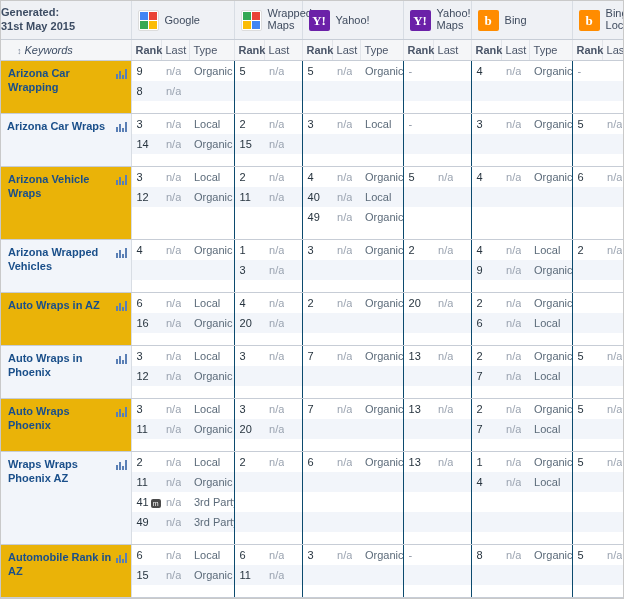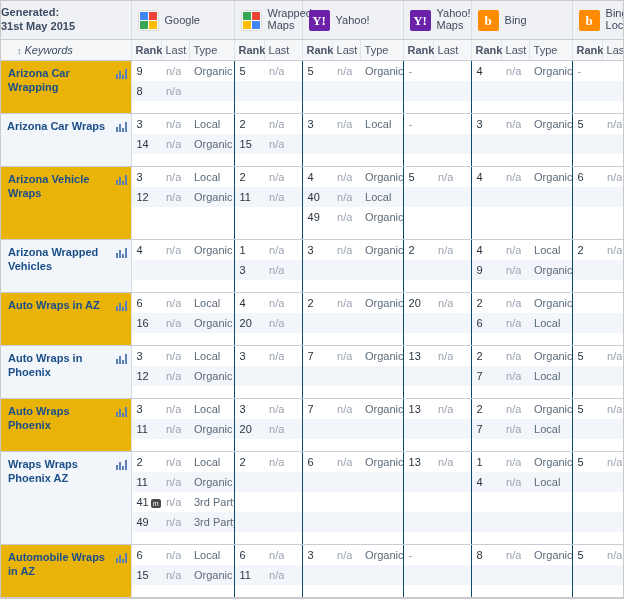--- a/index.html
+++ b/index.html
@@ -1523,21 +1523,21 @@
               <div class="cell-last">&nbsp;</div>
             </div>
             <div class="subrow zebra">
               <div class="cell-last">&nbsp;</div>
             </div>
           </td>
         </tr>
         <tr>
           <td class="kwcell" style="height: 40px;">
             <div class="kwwrap">
-              <a class="kwtext" href="#">Automobile Wraps in AZ</a>
+              <a class="kwtext" href="#">Automobile Rank in AZ</a>
               <span class="chart-icon">
                 <i></i>
                 <i></i>
                 <i></i>
                 <i></i>
               </span>
             </div>
           </td>
           <td class="datacell">
             <div class="subrow">

